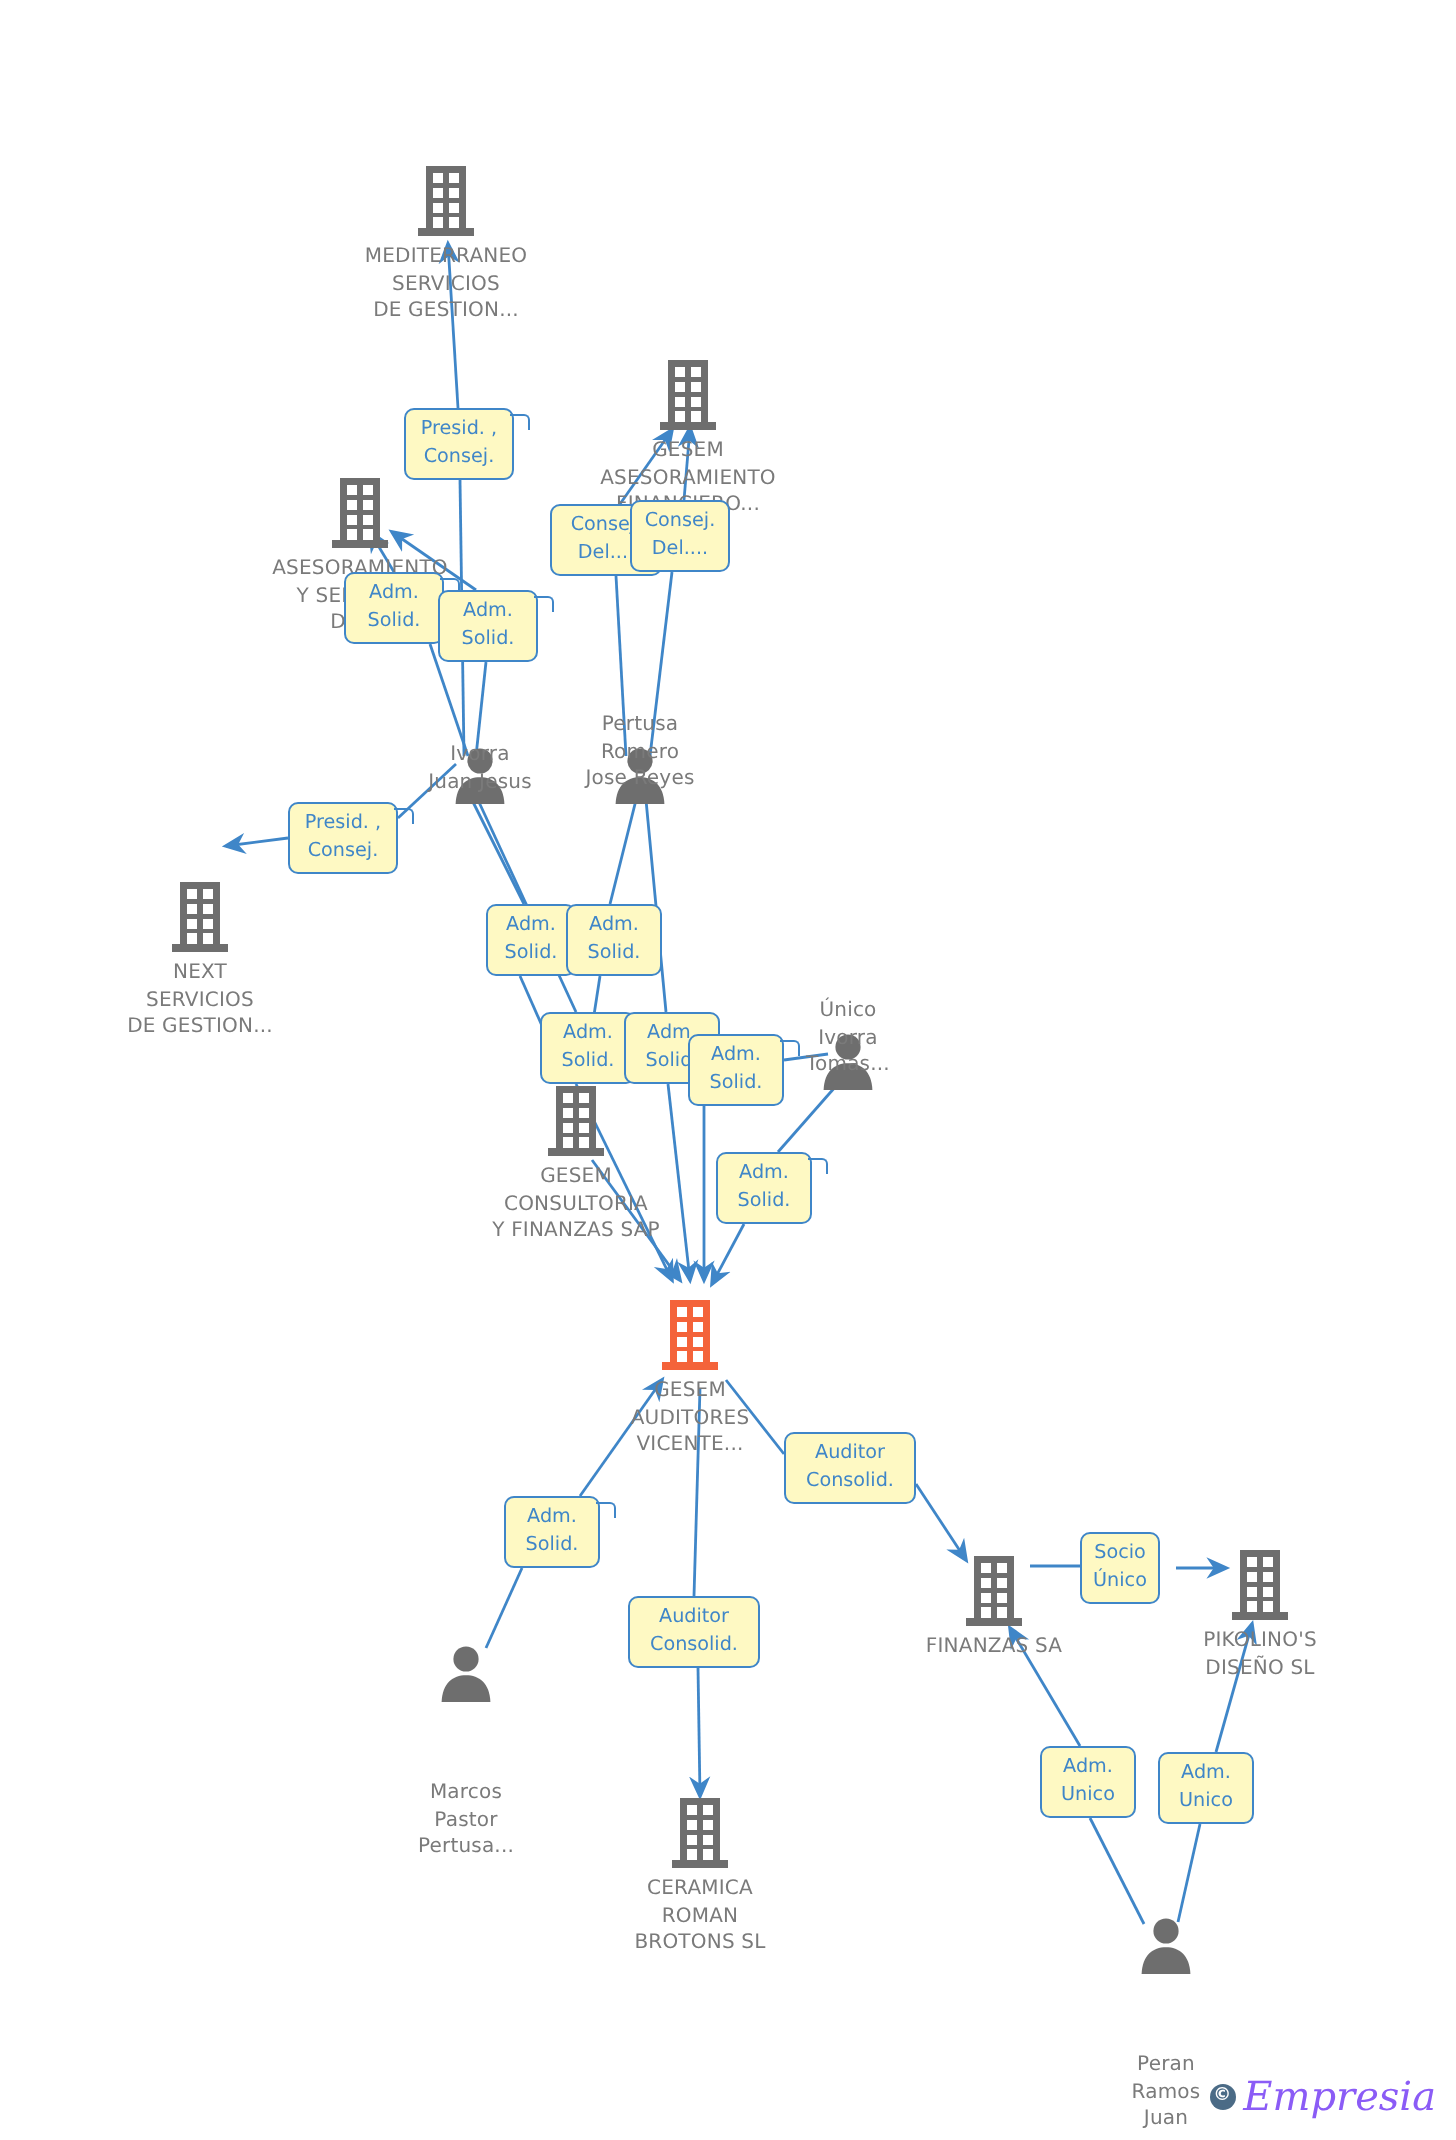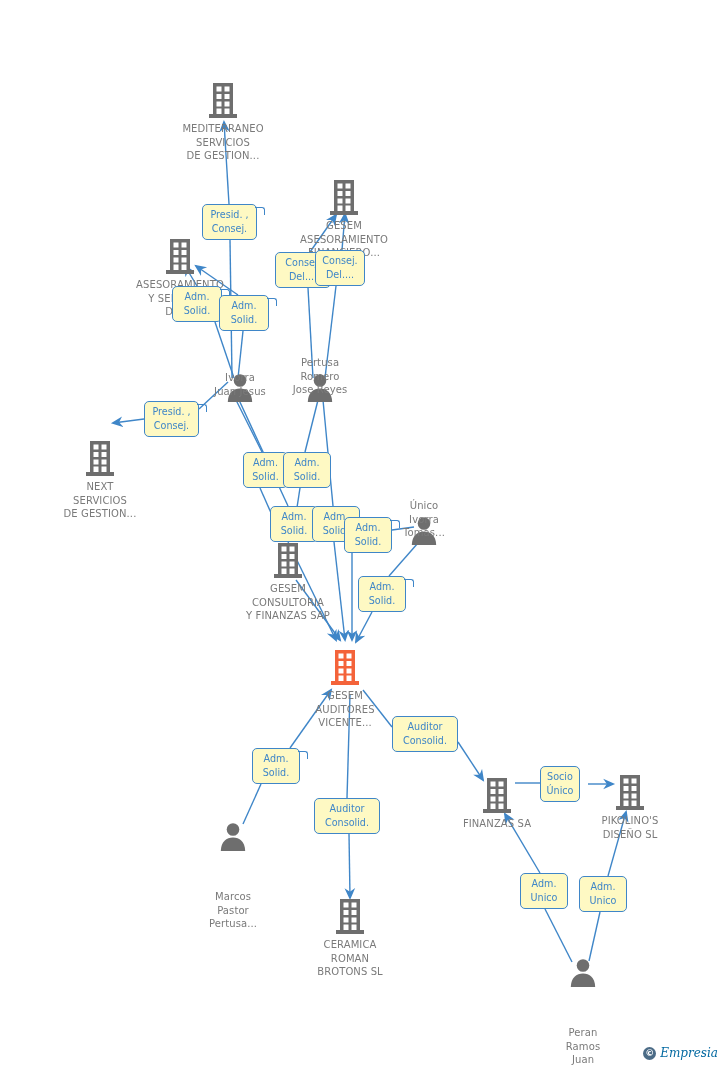--- a/index.html
+++ b/index.html
@@ -18,21 +18,21 @@
   .lbl{position:absolute;border:1.3px solid #3f86c8;background:#fef9c3;border-radius:5px;
        color:#3f86c8;font-size:9.6px;line-height:13.5px;text-align:center;
        padding:3px 5px 0;box-sizing:border-box;white-space:pre-line;}
   .lbl .tab{position:absolute;right:-9px;top:2px;width:9px;height:7px;
        border-top:1.3px solid #3f86c8;border-right:1.3px solid #3f86c8;
        border-top-right-radius:3px;}
 
   .wm{position:absolute;right:10px;bottom:10px;display:flex;align-items:center;gap:4px;}
   .wm .c{width:13px;height:13px;border-radius:50%;background:#4b6b86;color:#fff;
        font-size:9px;line-height:13px;text-align:center;font-weight:bold;}
-  .wm .t{color:#0369a1;font-size:12px;font-style:italic;font-family:"DejaVu Serif",serif;}
+  .wm .t{color:#8b5cf6;font-size:20px;font-style:italic;font-family:"DejaVu Serif",serif;}
 </style>
 </head>
 <body>
 
 <div id="stage">
   <svg class="edges" viewBox="0 0 728 1070">
     <defs>
       <marker id="ah" markerWidth="9" markerHeight="9" refX="7" refY="4.5" orient="auto">
         <path d="M0,0.7 L8.5,4.5 L0,8.3 L2.6,4.5 Z" fill="#3f86c8"></path>
       </marker>

